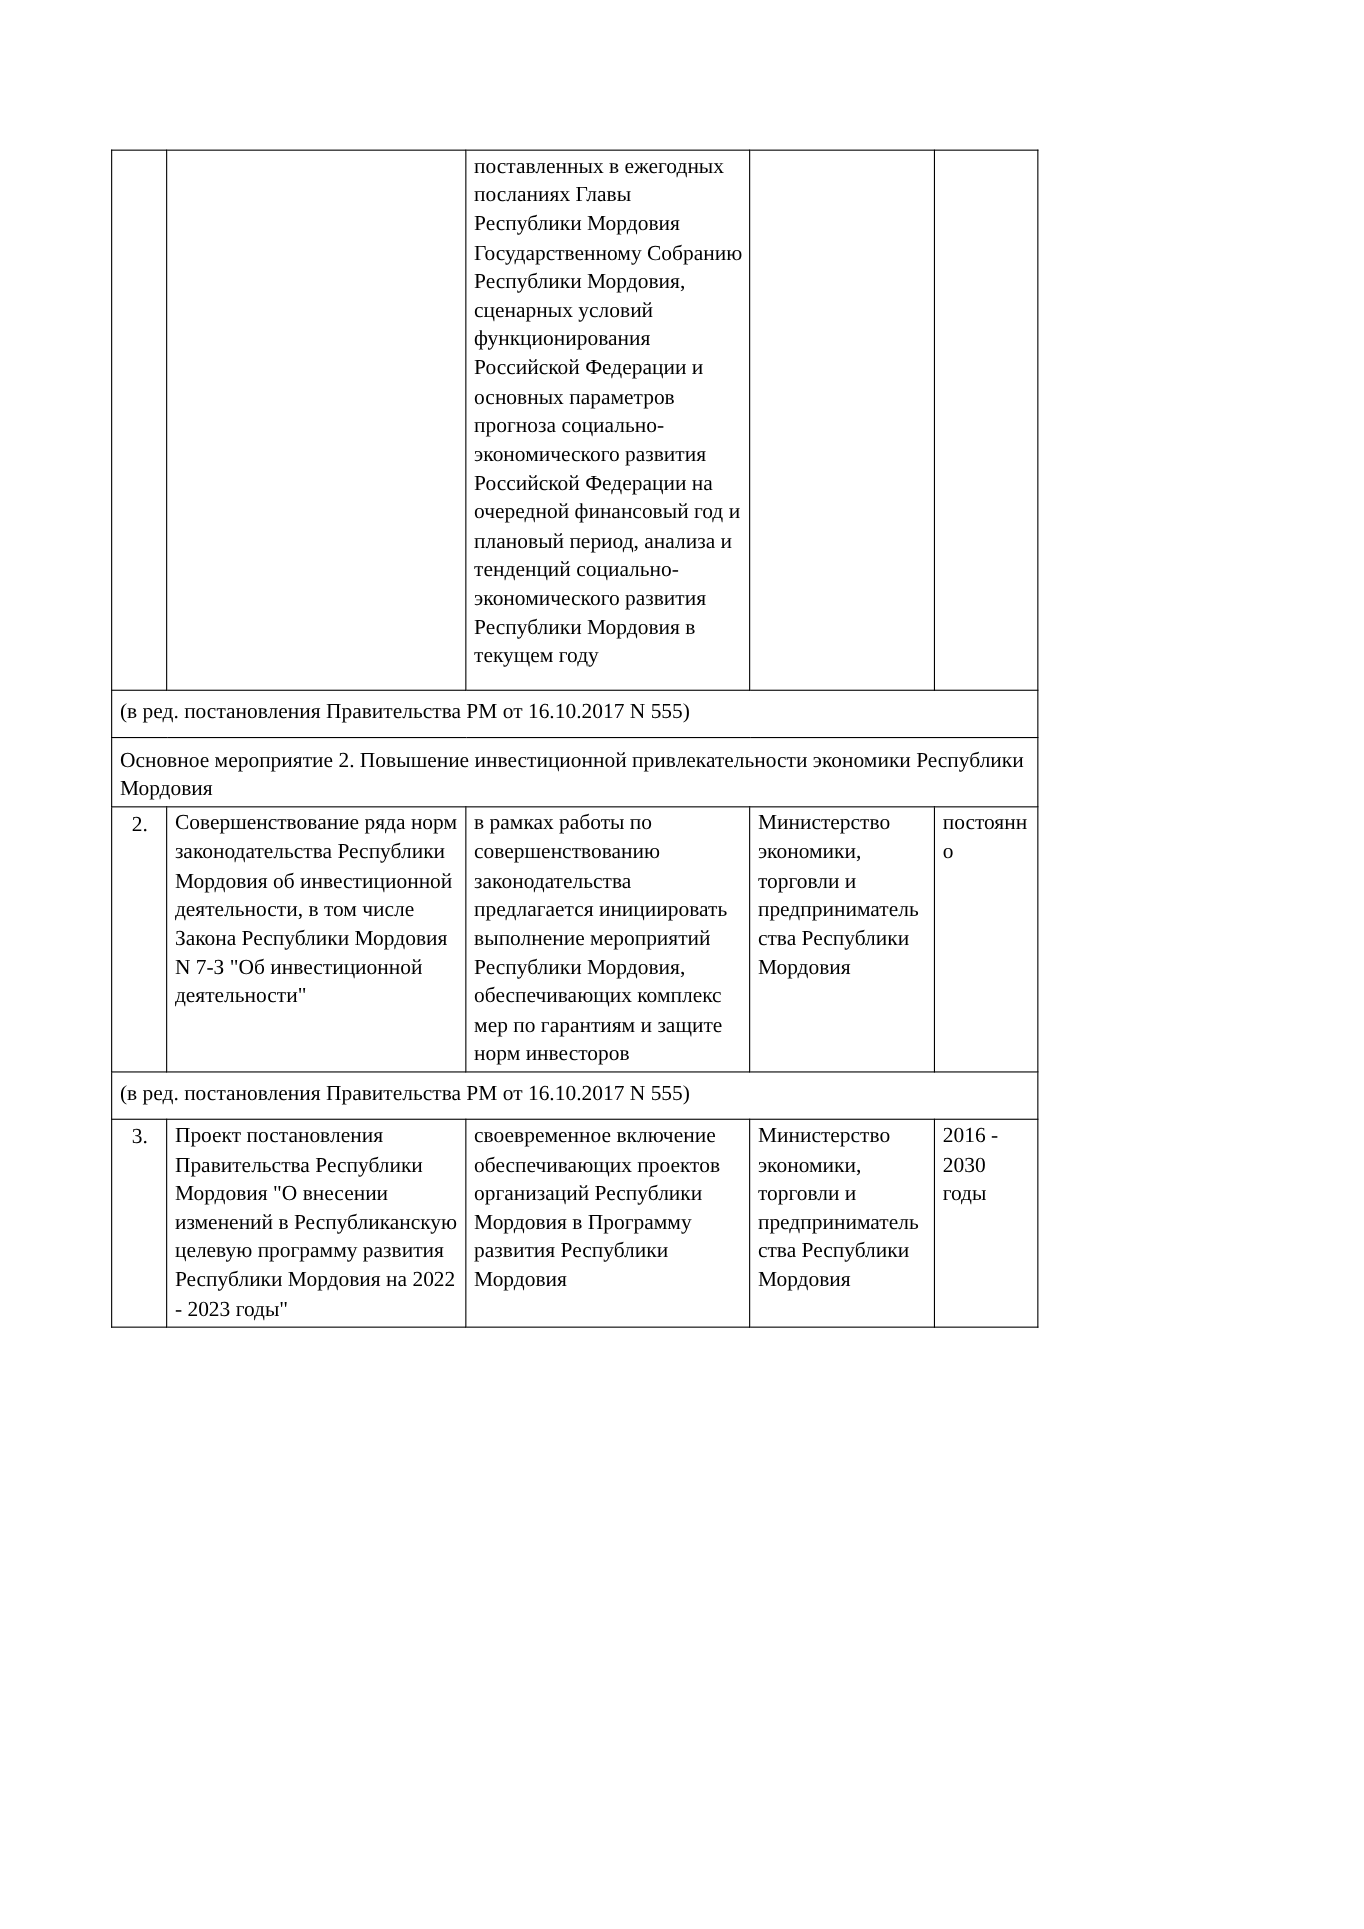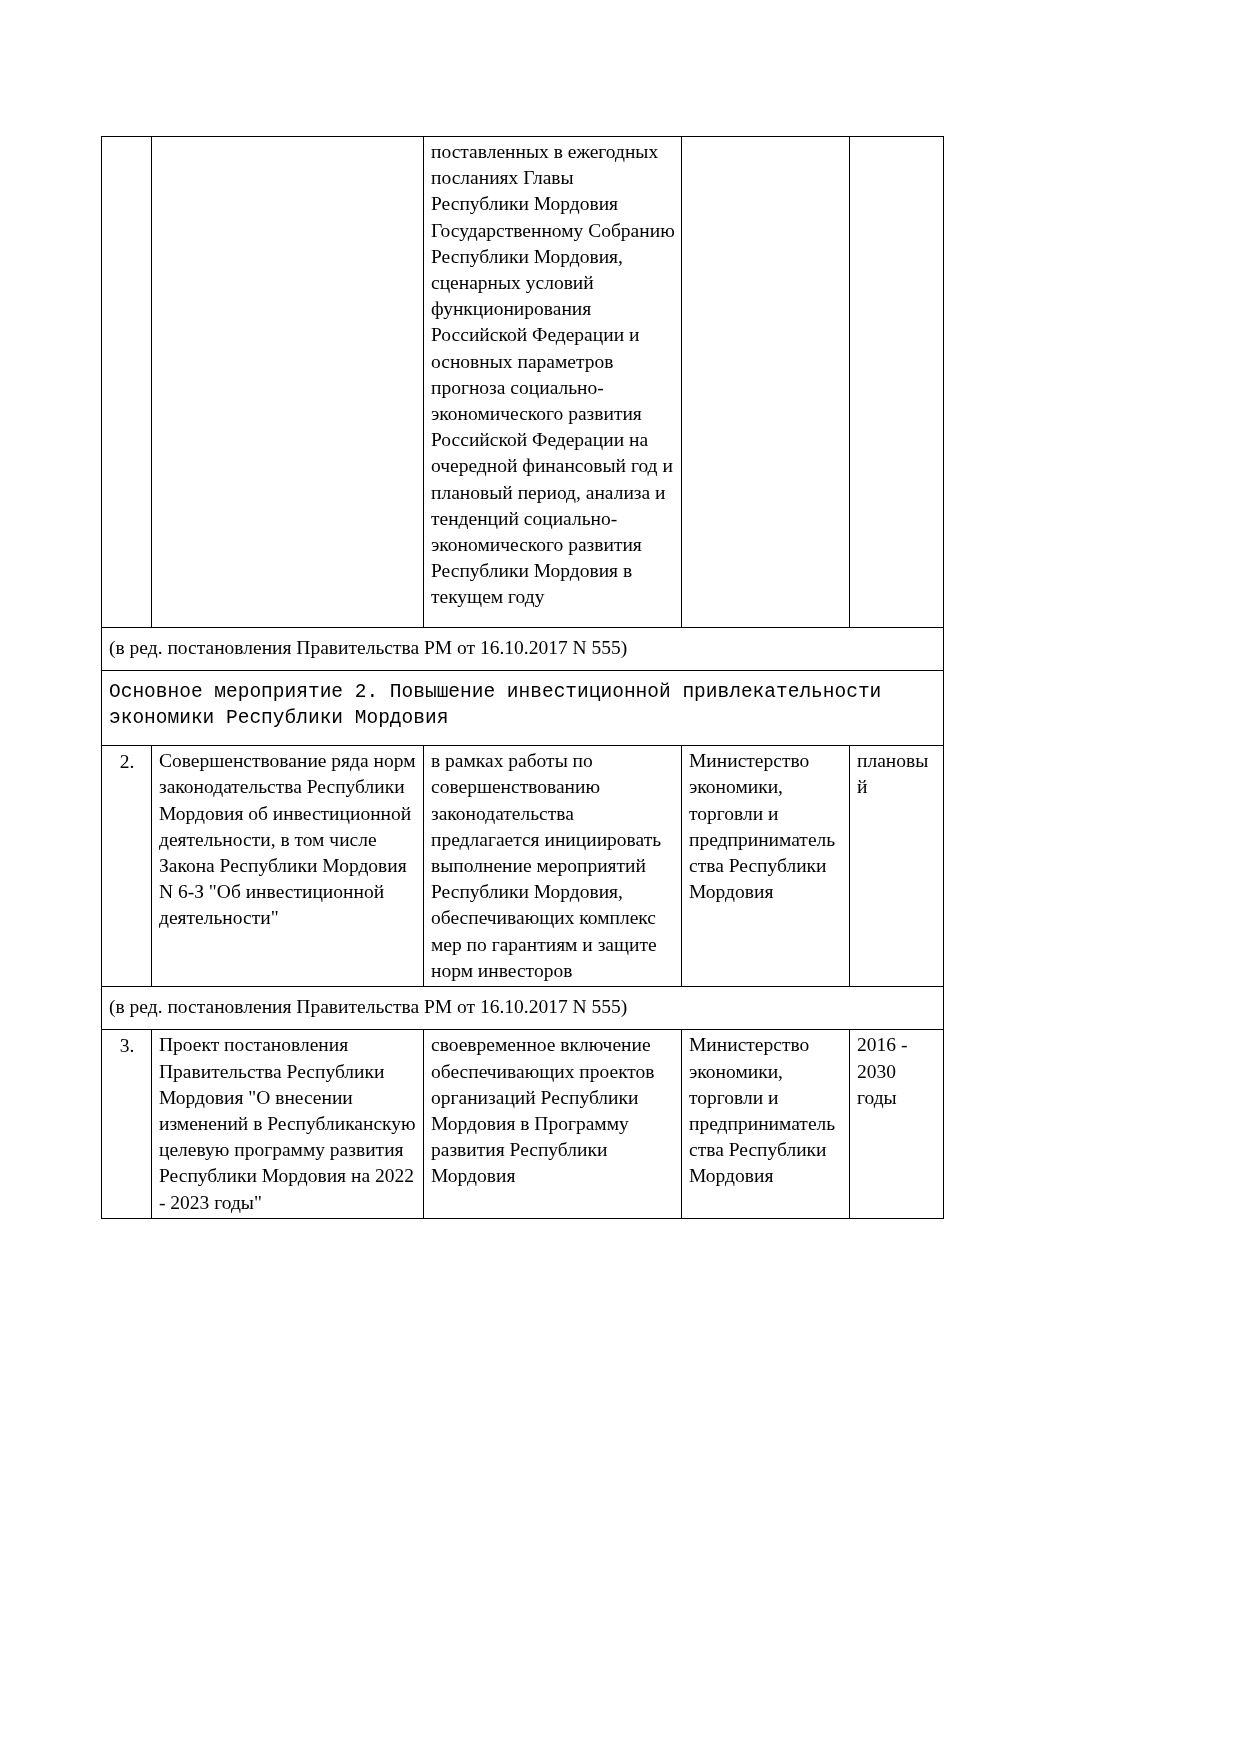--- a/index.html
+++ b/index.html
@@ -53,23 +53,22 @@
   }
   td.blankcell { padding: 0; }
 
   tr.note-row td {
     padding-top: 7px;
     padding-bottom: 9px;
     padding-left: 7px;
   }
   tr.section-row td {
     padding-top: 8px;
-    padding-bottom: 14px;
+    padding-bottom: 2px;
     padding-left: 7px;
-    font-family: Liberation Mono, monospace;
   }
   .pad-bottom-big { padding-bottom: 16px !important; }
 </style>
 </head>
 <body>
 
 <div class="page">
 
   <table class="doc-table">
     <colgroup>
@@ -92,24 +91,24 @@
       <tr class="note-row">
         <td colspan="5">(в ред. постановления Правительства РМ от 16.10.2017 N 555)</td>
       </tr>
 
       <tr class="section-row">
         <td colspan="5">Основное мероприятие 2. Повышение инвестиционной привлекательности экономики Республики Мордовия</td>
       </tr>
 
       <tr>
         <td class="num">2.</td>
-        <td>Совершенствование ряда норм законодательства Республики Мордовия об инвестиционной деятельности, в том числе Закона Республики Мордовия N 6-З "Об инвестиционной деятельности"</td>
+        <td>Совершенствование ряда норм законодательства Республики Мордовия об инвестиционной деятельности, в том числе Закона Республики Мордовия N 7-З "Об инвестиционной деятельности"</td>
         <td>в рамках работы по совершенствованию законодательства предлагается инициировать выполнение мероприятий Республики Мордовия, обеспечивающих комплекс мер по гарантиям и защите норм инвесторов</td>
         <td>Министерство экономики, торговли и предпринимательства Республики Мордовия</td>
-        <td>плановый</td>
+        <td>постоянно</td>
       </tr>
 
       <tr class="note-row">
         <td colspan="5">(в ред. постановления Правительства РМ от 16.10.2017 N 555)</td>
       </tr>
 
       <tr>
         <td class="num">3.</td>
         <td>Проект постановления Правительства Республики Мордовия "О внесении изменений в Республиканскую целевую программу развития Республики Мордовия на 2022 - 2023 годы"</td>
         <td>своевременное включение обеспечивающих проектов организаций Республики Мордовия в Программу развития Республики Мордовия</td>

